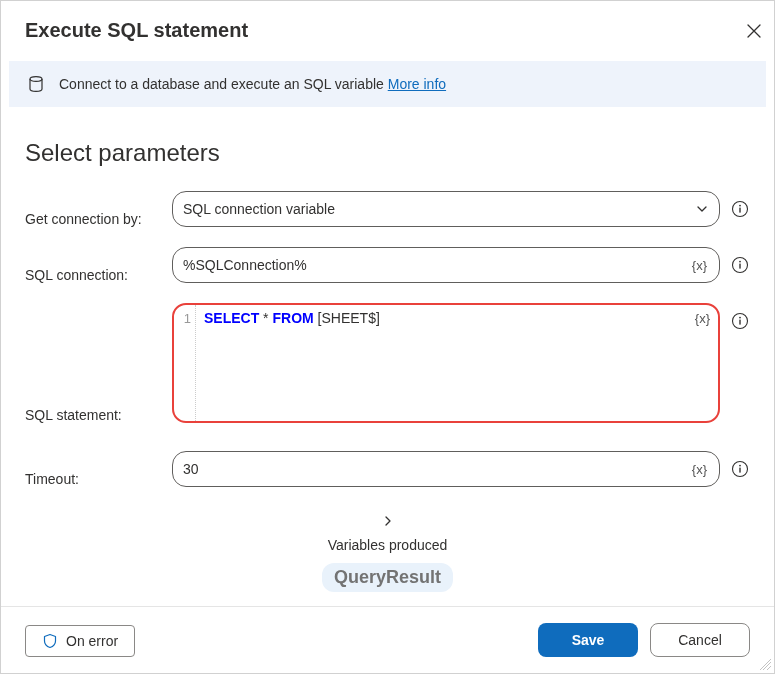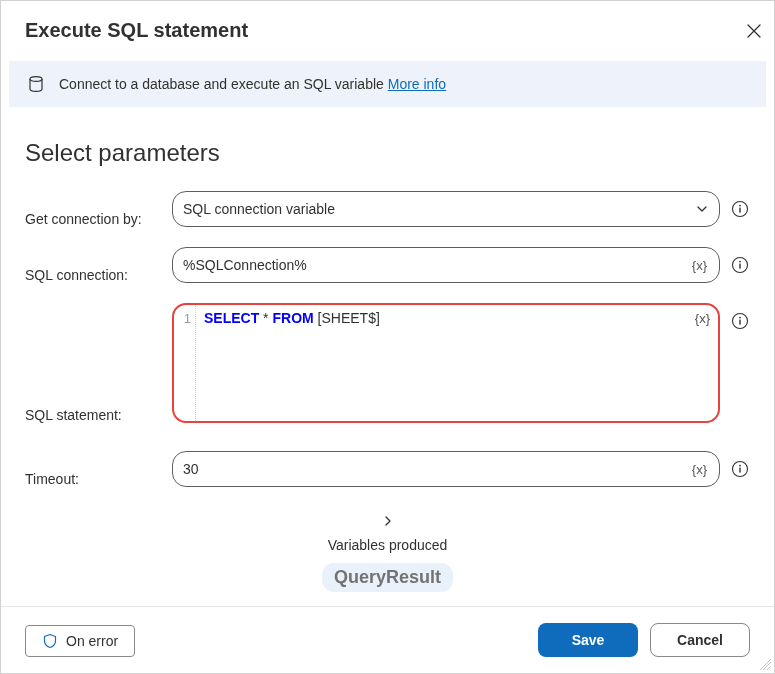--- a/index.html
+++ b/index.html
@@ -177,21 +177,21 @@
     min-width: 100px;
     padding: 8px 18px;
     border-radius: 8px;
     font-size: 14px;
     font-weight: 600;
     cursor: pointer;
     border: 1px solid transparent;
     text-align:center;
   }
   .btn-primary { background:#0f6cbd; color:#fff; }
-  .btn-secondary { background:#fff; color:#323130; border:1px solid #8a8886; font-weight:700; }
+  .btn-secondary { background:#fff; color:#323130; border:1px solid #8a8886; font-weight:400; }
   .resize-grip {
     position: absolute;
     right: 2px; bottom: 2px;
     width: 12px; height: 12px;
     opacity: .5;
   }
   .sql-row { margin-bottom: 28px; }
 </style>
 </head>
 <body>

